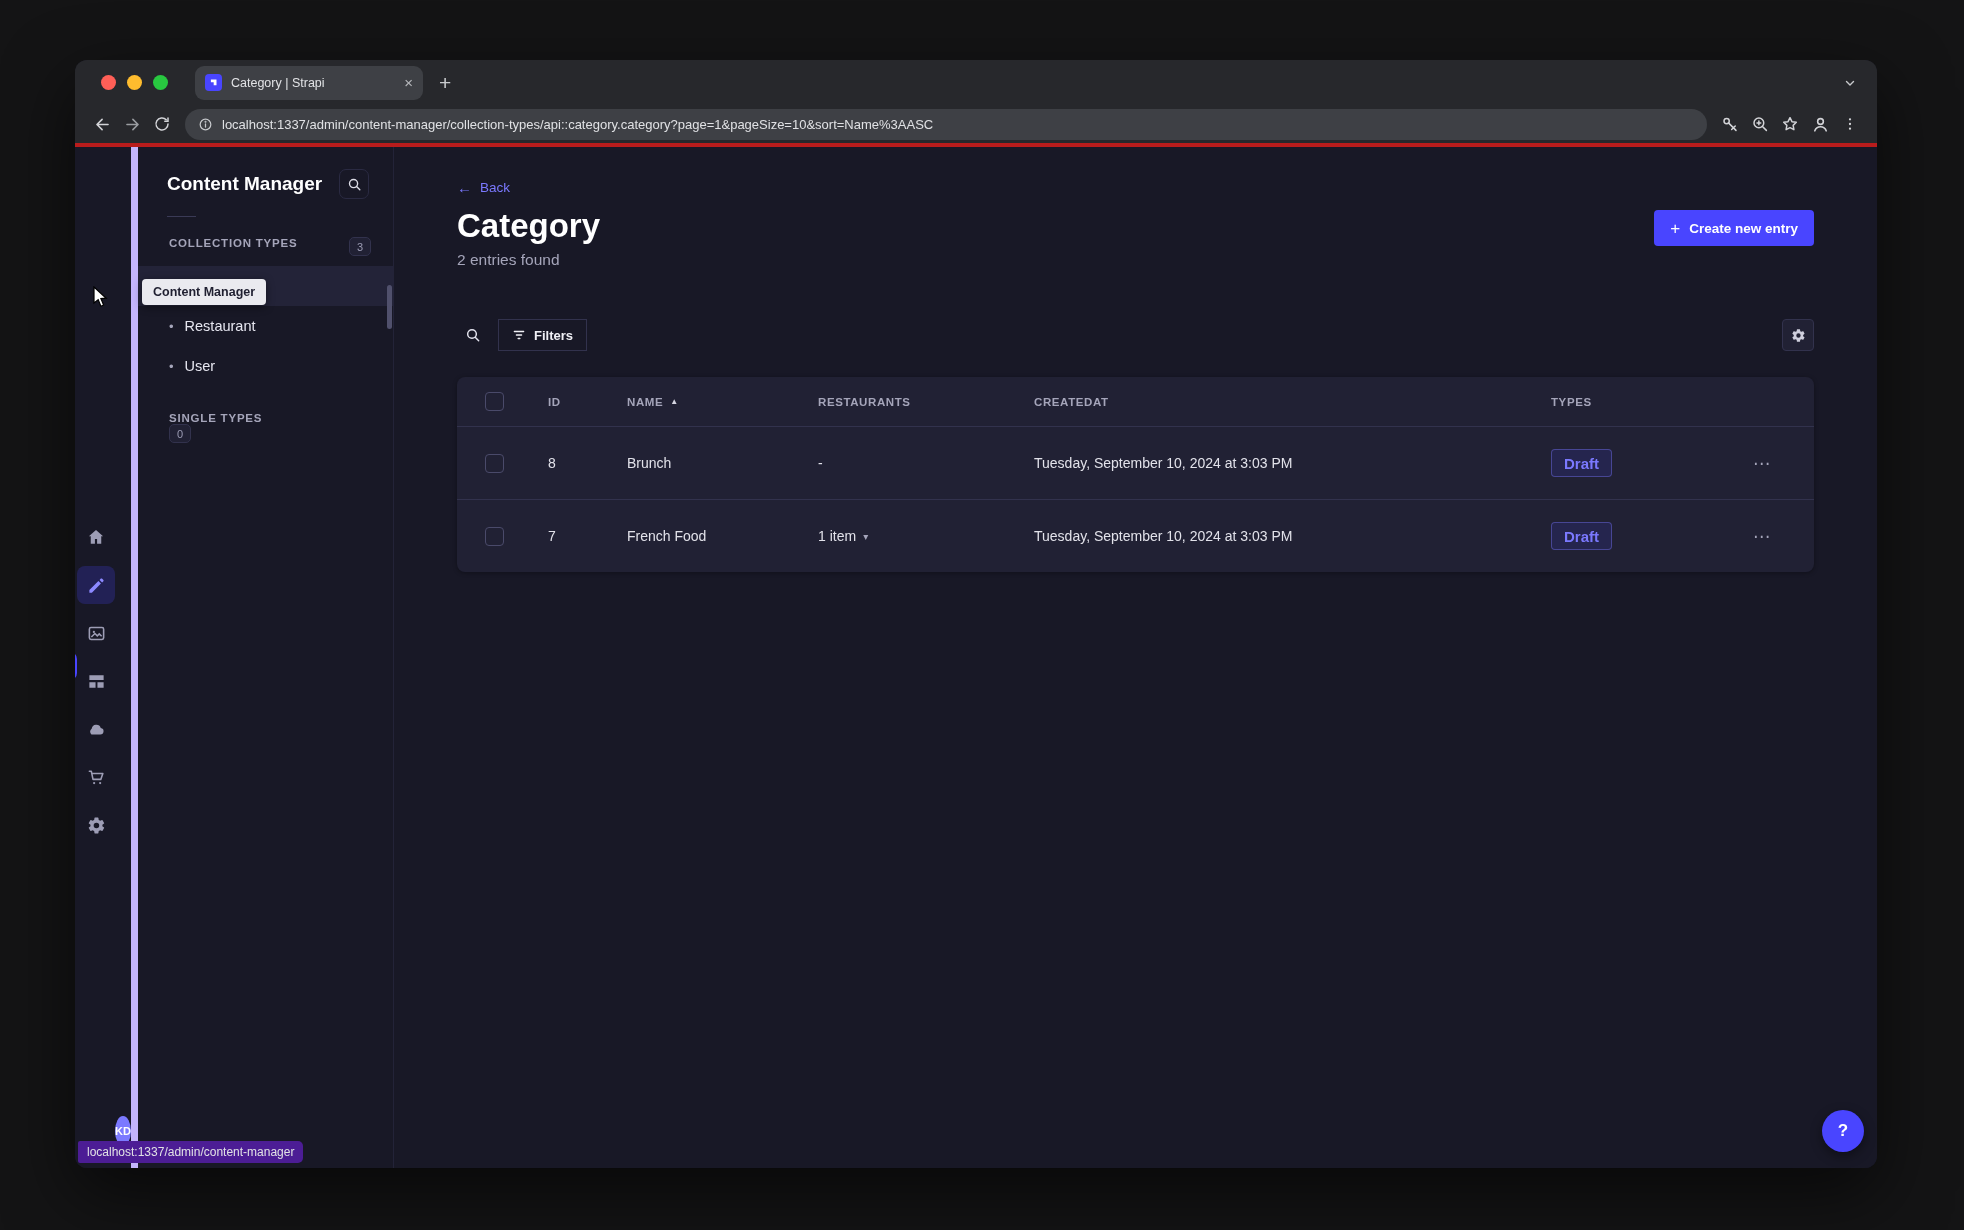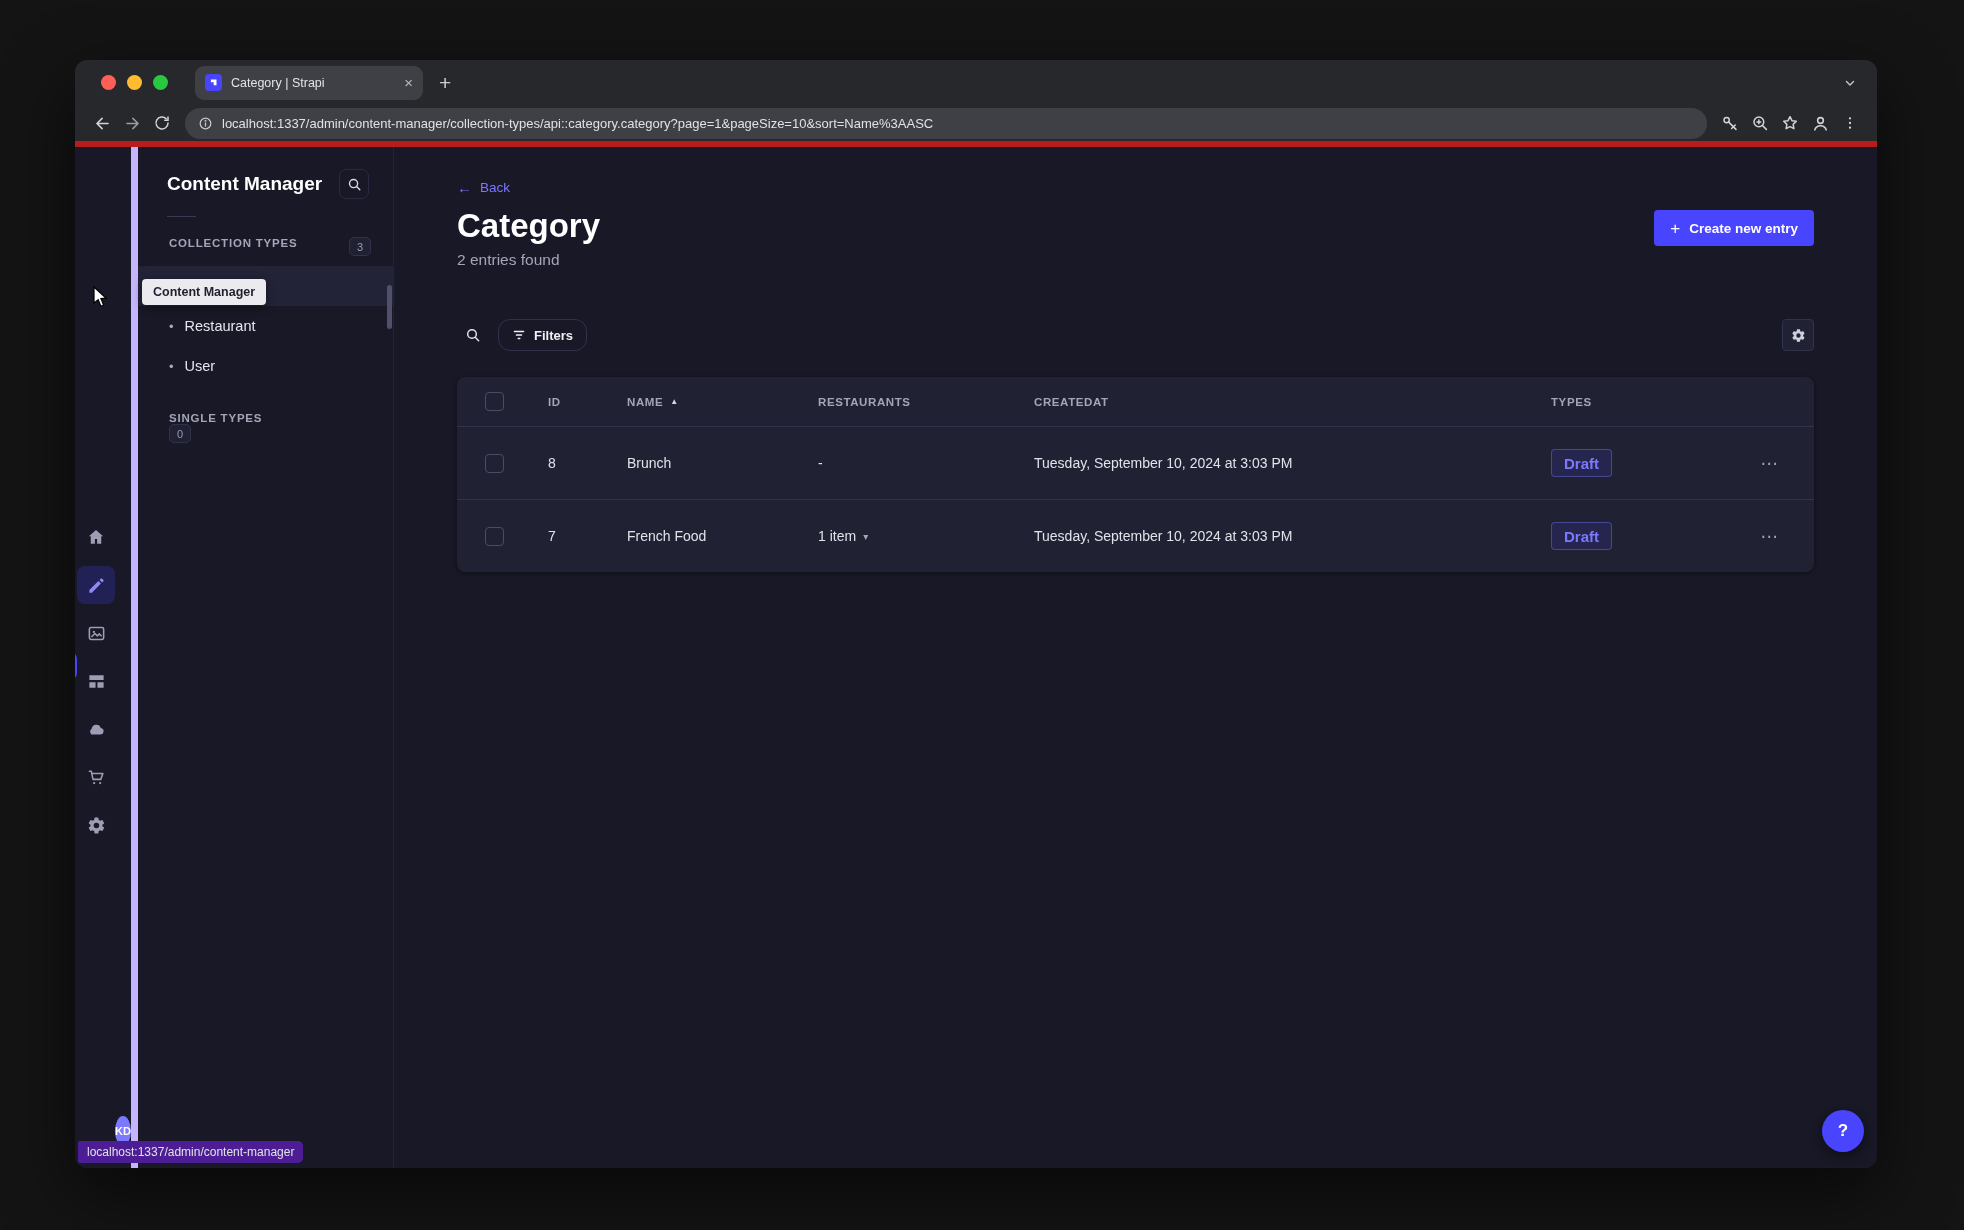--- a/index.html
+++ b/index.html
@@ -24,21 +24,21 @@
   .tab {
     margin-left:27px; width:228px; height:34px; border-radius:9px; background:#3e4045;
     display:flex; align-items:center; padding:0 10px; gap:9px;
   }
   .favicon { width:17px; height:17px; border-radius:4px; background:#4945ff; display:flex; align-items:center; justify-content:center; flex:none; }
   .tab-title { font-size:12.5px; color:#e2e3e6; white-space:nowrap; overflow:hidden; text-overflow:ellipsis; flex:1; }
   .tab-close { color:#b6b8bc; font-size:15px; line-height:1; cursor:default; }
   .newtab { margin-left:16px; color:#c8cacd; font-size:21px; line-height:1; }
   .tabstrip-chevron { margin-left:auto; margin-right:20px; color:#c8cacd; display:flex; }
 
-  .toolbar { flex:0 0 42px; background:#27282c; display:flex; align-items:center; padding:0 12px; border-bottom:6px solid #b91c1c; }
+  .toolbar { flex:0 0 42px; background:#27282c; display:flex; align-items:center; padding:0 12px; border-bottom:4px solid #b91c1c; }
   .tb-icon { width:30px; height:30px; display:flex; align-items:center; justify-content:center; color:#d2d3d7; }
   .tb-icon.dim { color:#9a9da1; }
   .omnibox { flex:1; height:31px; background:#3e4045; border-radius:16px; margin:0 8px; display:flex; align-items:center; padding:0 13px; gap:9px; overflow:hidden; }
   .omnibox .info { color:#c5c7cb; display:flex; flex:none; }
   .url { font-size:13px; color:#e0e1e4; white-space:nowrap; }
 
   
   .app { flex:1; display:flex; min-height:0; }
 
   .iconbar {
@@ -83,30 +83,30 @@
   .subtitle { margin-top:7px; font-size:15.5px; color:#a5a5ba; }
   .create-btn {
     height:36px; background:#4945ff; color:#ffffff; border:none; border-radius:4px;
     display:flex; align-items:center; gap:9px; padding:0 16px; font-size:13.5px; font-weight:600;
     margin-top:2px; cursor:pointer; font-family:inherit;
   }
   .create-plus { font-size:17px; font-weight:400; line-height:1; }
   .actions-row { display:flex; align-items:center; margin-top:50px; }
   .icon-btn-plain { width:32px; height:32px; display:flex; align-items:center; justify-content:center; color:#e3e3ee; cursor:pointer; }
   .filters-btn {
-    height:32px; margin-left:9px; border:1px solid #32324d; background:transparent; border-radius:12px;
+    height:32px; margin-left:9px; border:1px solid #32324d; background:transparent; border-radius:0;
     display:flex; align-items:center; gap:8px; padding:0 13px; color:#f0f0f6; font-size:13px; font-weight:600;
     cursor:pointer; font-family:inherit;
   }
   .gear-btn {
     margin-left:auto; width:32px; height:32px; border:1px solid #32324d; background:#212134; border-radius:4px;
     display:flex; align-items:center; justify-content:center; color:#cfcfdd; cursor:pointer;
   }
 
-  .table-card { margin-top:26px; background:#212134; border-radius:8px; box-shadow:0 1px 4px rgba(3,3,5,.35);text-align:center; }
+  .table-card { margin-top:26px; background:#212134; border-radius:8px; box-shadow:0 1px 4px rgba(3,3,5,.35); }
   .trow { display:grid; grid-template-columns:63px 79px 191px 216px 517px 202px auto; align-items:center; padding:0 28px; }
   .thead { height:49px; }
   .tbody-row { height:73px; border-top:1px solid #32324d; }
   .th { font-size:11.5px; font-weight:700; letter-spacing:.6px; color:#a5a5ba; display:flex; align-items:center; gap:7px; }
   .sort-caret { font-size:8px; color:#d6d6e2; }
   .checkbox { width:19px; height:19px; border:1px solid #4a4a6a; border-radius:4px; background:transparent; cursor:pointer; }
   .td { font-size:14px; color:#e2e2ea; display:flex; align-items:center; }
   .item-caret { font-size:10px; color:#a5a5ba; margin-left:7px; }
   .status-badge {
     display:inline-flex; align-items:center; height:28px; padding:0 12px; border-radius:4px;

